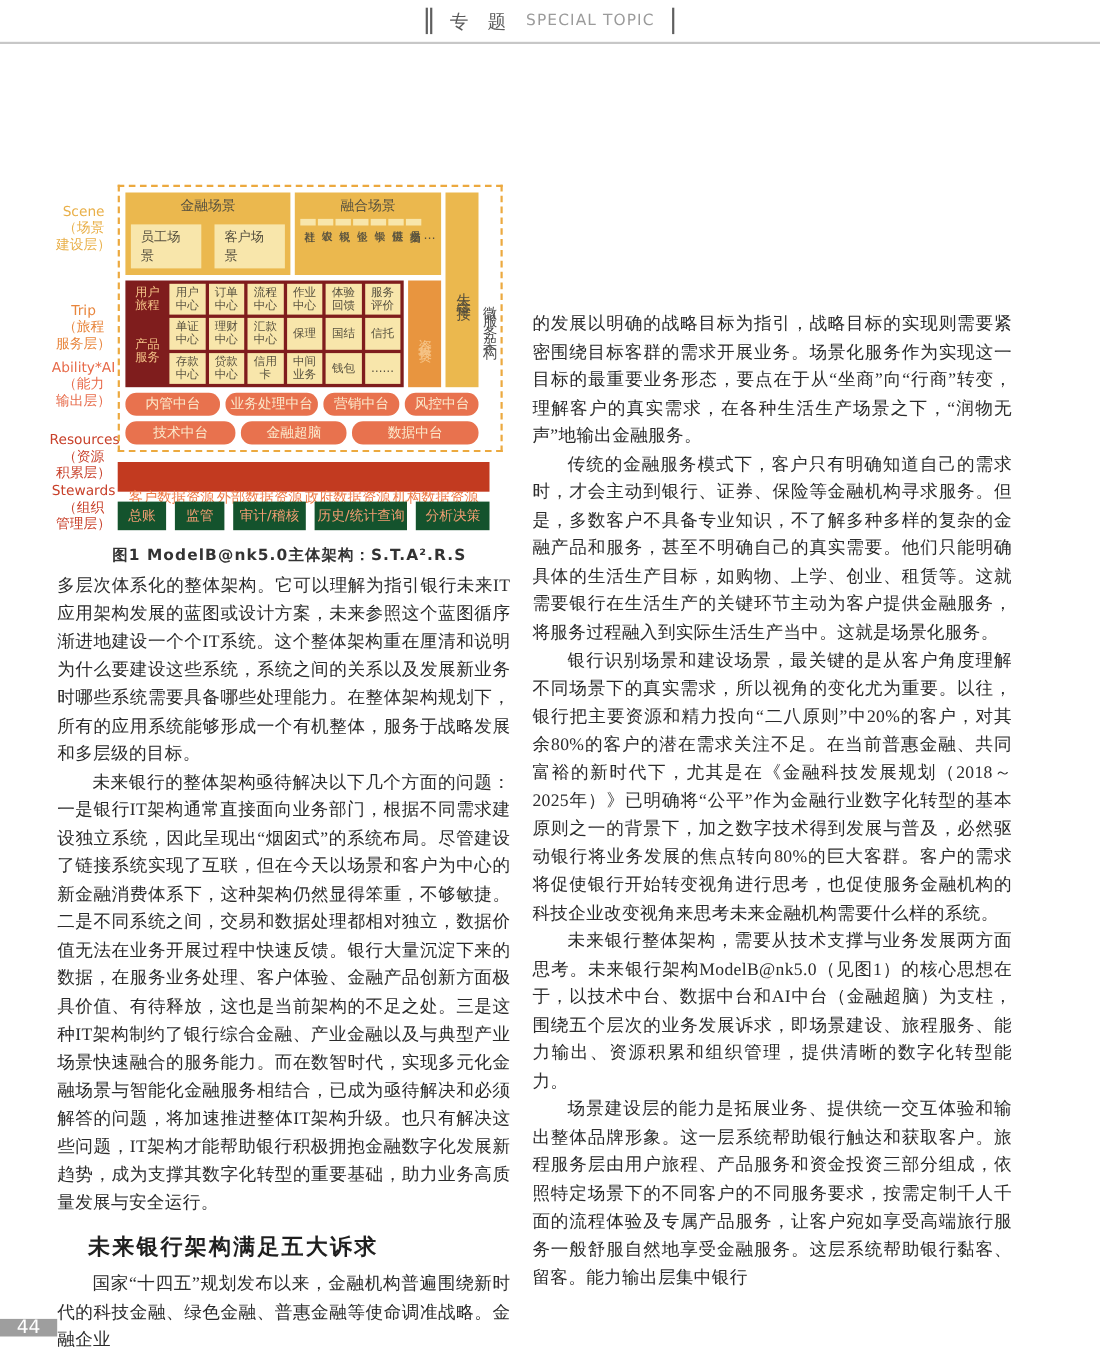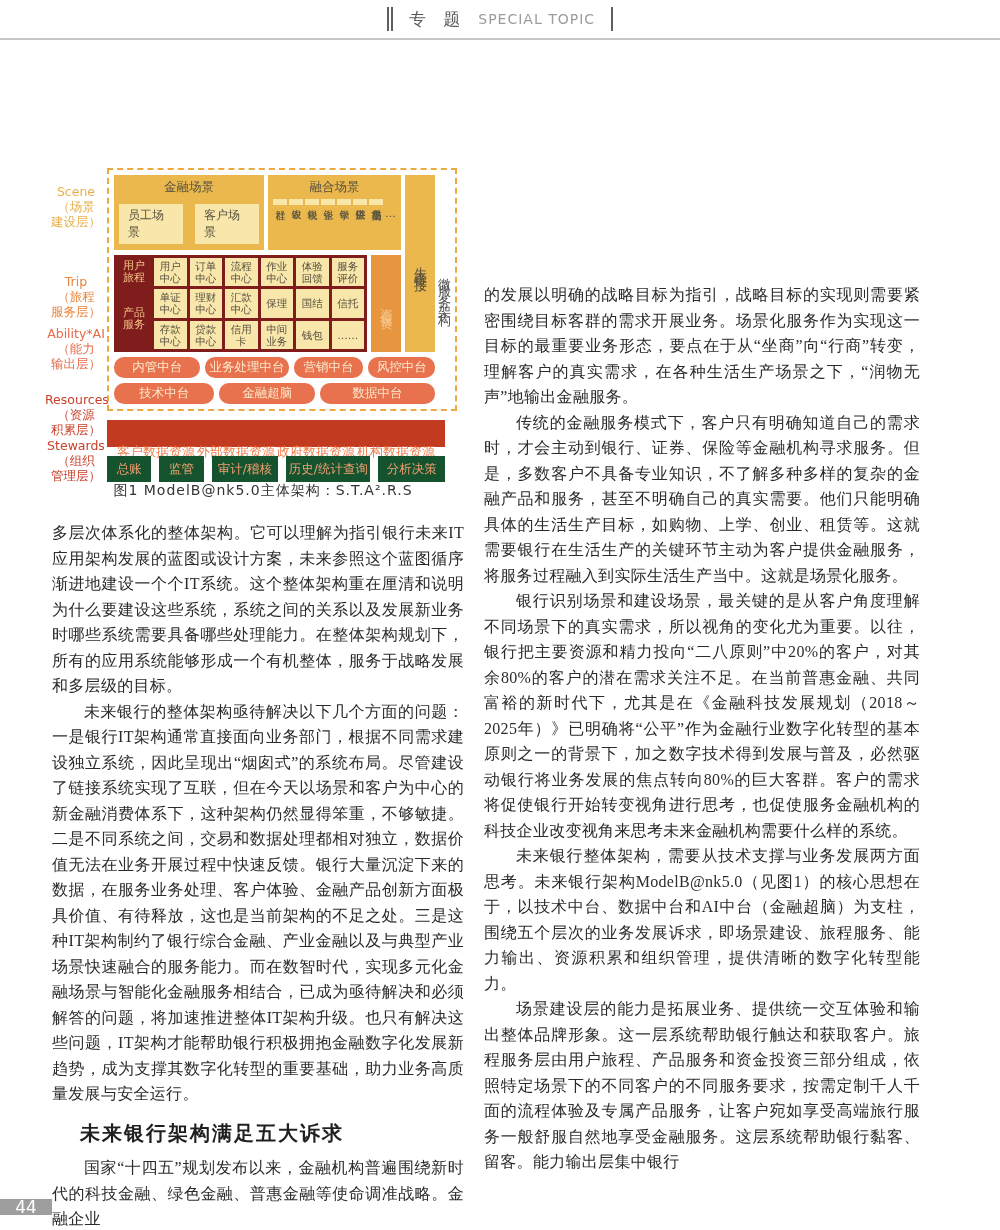--- a/index.html
+++ b/index.html
@@ -68,21 +68,21 @@
 
   .resources-bar{margin:9px 12px 0 0;height:27px;background:#c23a20;display:flex;
                  align-items:center;justify-content:space-between;padding:0 10px;}
   .resource-item{color:#ee7b48;font-size:13px;margin-top:36px;}
 
   .stewards-row{margin:9px 12px 0 0;display:flex;gap:8px;height:26px;}
   .steward-box{background:#14532d;color:#f29e72;font-size:12.5px;display:flex;
                align-items:center;justify-content:center;}
   .st-1{flex:1;} .st-2{flex:1;} .st-3{flex:1.5;} .st-4{flex:1.9;} .st-5{flex:1.5;}
 
-  .fig-caption{padding-left:24px;text-align:center;font-weight:normal;
+  .fig-caption{margin-top:14px;padding-left:24px;text-align:center;font-weight:bold;
                font-size:14px;color:#333;letter-spacing:1px;}
 
   
   .col{position:absolute;font-size:16px;line-height:25.5px;letter-spacing:0.3px;
        text-align:justify;color:#2b2b2b;}
   .col-left{left:52px;top:520px;width:412px;}
   .col-right{left:484px;top:282px;width:436px;}
   .col p{margin:0;}
   .indent{text-indent:2em;}
   .sec-heading{font-family:"DejaVu Sans","Liberation Sans",sans-serif;font-weight:bold;

